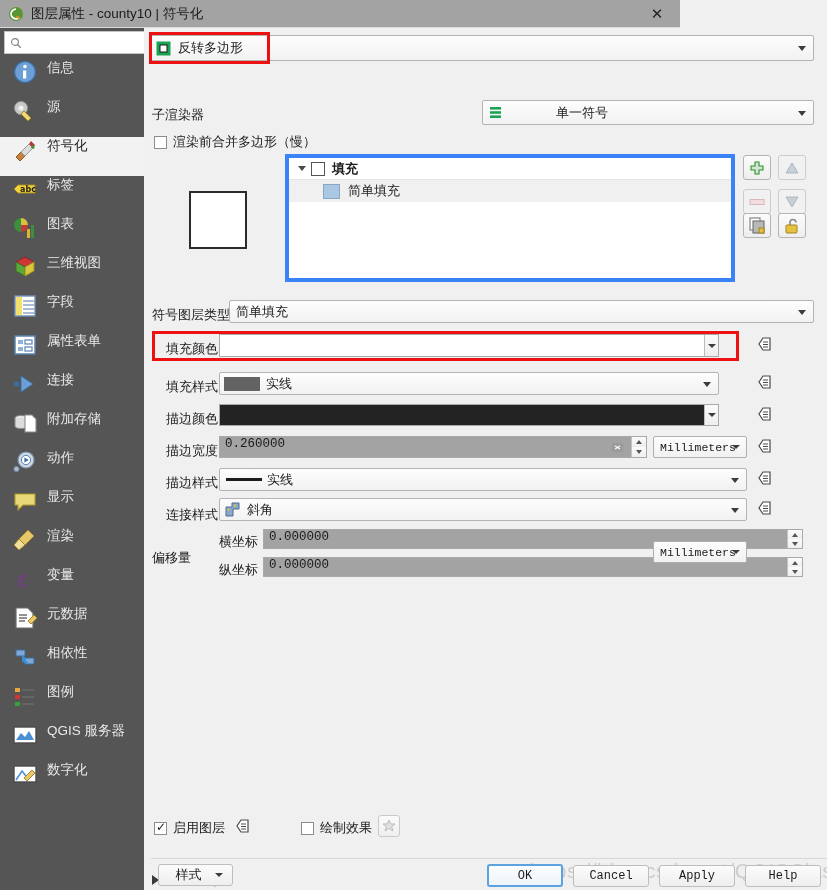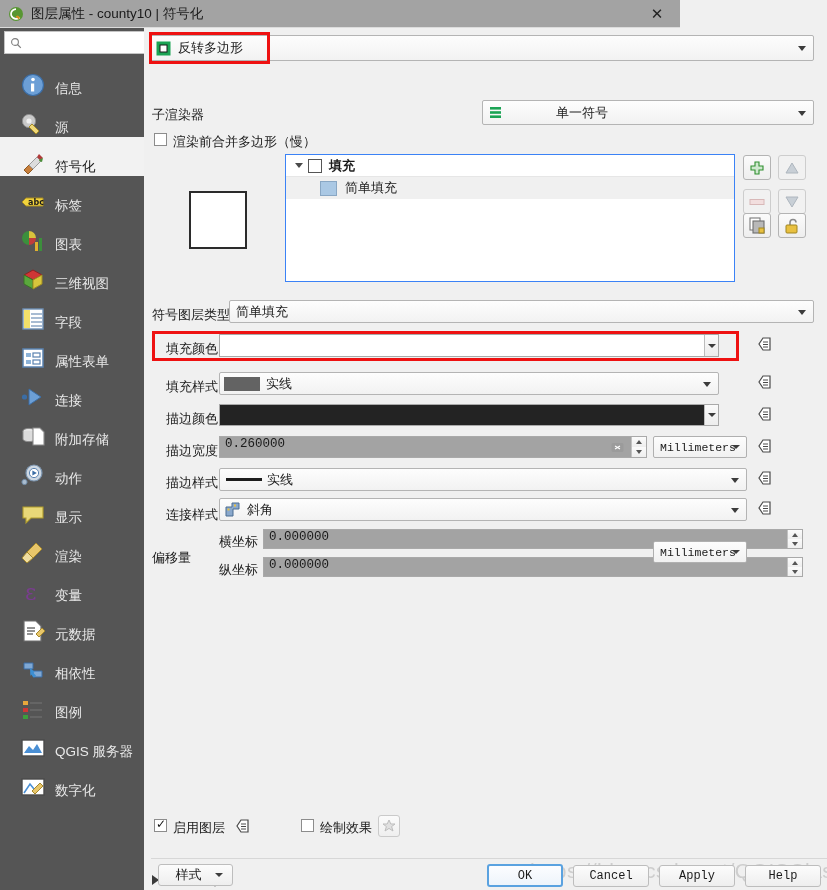--- a/index.html
+++ b/index.html
@@ -39,21 +39,21 @@
     display: flex; align-items: center; padding-left: 5px;
   }
   .search-icon { width: 12px; height: 12px; flex: 0 0 auto; opacity: .75; }
   .search-input {
     border: 0; outline: 0; background: transparent; height: 21px;
     font-family: "Liberation Sans", sans-serif; font-size: 12px;
     width: 118px; padding: 0 0 0 4px; color: #222;
   }
   .side-list { position: absolute; left: 0; top: 31px; width: 151px; }
   .side-item {
-    height: 39px; display: flex; align-items: flex-end; padding-left: 20px;
+    height: 39px; display: flex; align-items: flex-start; padding-left: 12px;
     color: #e8e8e8; font-size: 13.5px; white-space: nowrap;
   }
   .side-item.active { background: #f2f2f2; color: #1a1a1a; }
   .side-ico { width: 26px; height: 26px; margin-right: 9px; flex: 0 0 auto; }
 
   
   .main { position: absolute; left: 144px; top: 28px; width: 676px; height: 862px; background: #f0f0f0; }
 
   
   .combo {
@@ -67,33 +67,33 @@
     border-left: 4.5px solid transparent; border-right: 4.5px solid transparent;
     border-top: 5px solid #3c3c3c;
   }
   .combo .c-ico { width: 15px; height: 15px; margin: 0 5px 0 5px; flex: 0 0 auto; }
   .combo .c-label { padding-left: 2px; }
 
   .hl-red { position: absolute; border: 3px solid #ee1111; }
 
   .lbl { position: absolute; font-size: 13px; color: #1a1a1a; white-space: nowrap; }
 
-  .chk { position: absolute; display: flex; white-space: nowrap; font-size: 13px; color: #1a1a1a; }
+  .chk { position: absolute; display: flex; align-items: center; white-space: nowrap; font-size: 13px; color: #1a1a1a; }
   .chk .box {
     width: 13px; height: 13px; background: #fff; border: 1px solid #8c8c8c;
     margin-right: 6px; flex: 0 0 auto; position: relative;
   }
   .chk .box.checked::after {
     content: "✓"; position: absolute; left: 1px; top: -3px;
     font-size: 12px; color: #111; font-family: "DejaVu Sans", sans-serif;
   }
 
   
   .tree {
-    position: absolute; background: #fff; border: 1px solid #3b82f6;
+    position: absolute; background: #fff; border: 4px solid #3b82f6;
   }
   .tree-row { height: 22px; display: flex; align-items: center; font-size: 13px; color: #1a1a1a; }
   .tree-row.head { border-bottom: 1px solid #e6e6e6; font-weight: bold; }
   .tree-row.sel { background: #f0f0f0; }
   .tw-arrow {
     width: 0; height: 0; margin-left: 9px; margin-right: 5px; flex: 0 0 auto;
     border-left: 4.5px solid transparent; border-right: 4.5px solid transparent;
     border-top: 5px solid #4a4a4a;
   }
   .tw-chk { width: 14px; height: 14px; background: #fff; border: 1px solid #555; margin-right: 7px; flex: 0 0 auto; }

